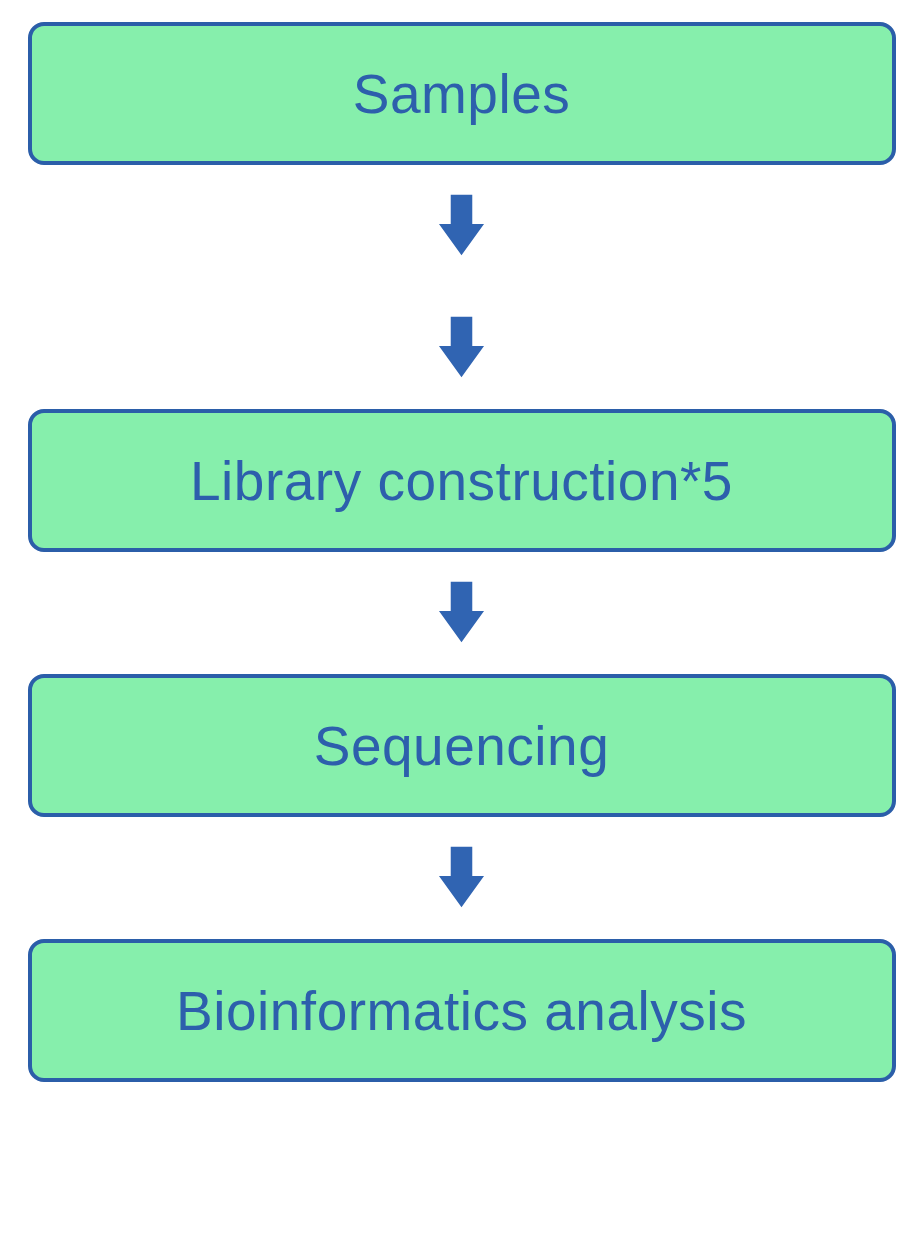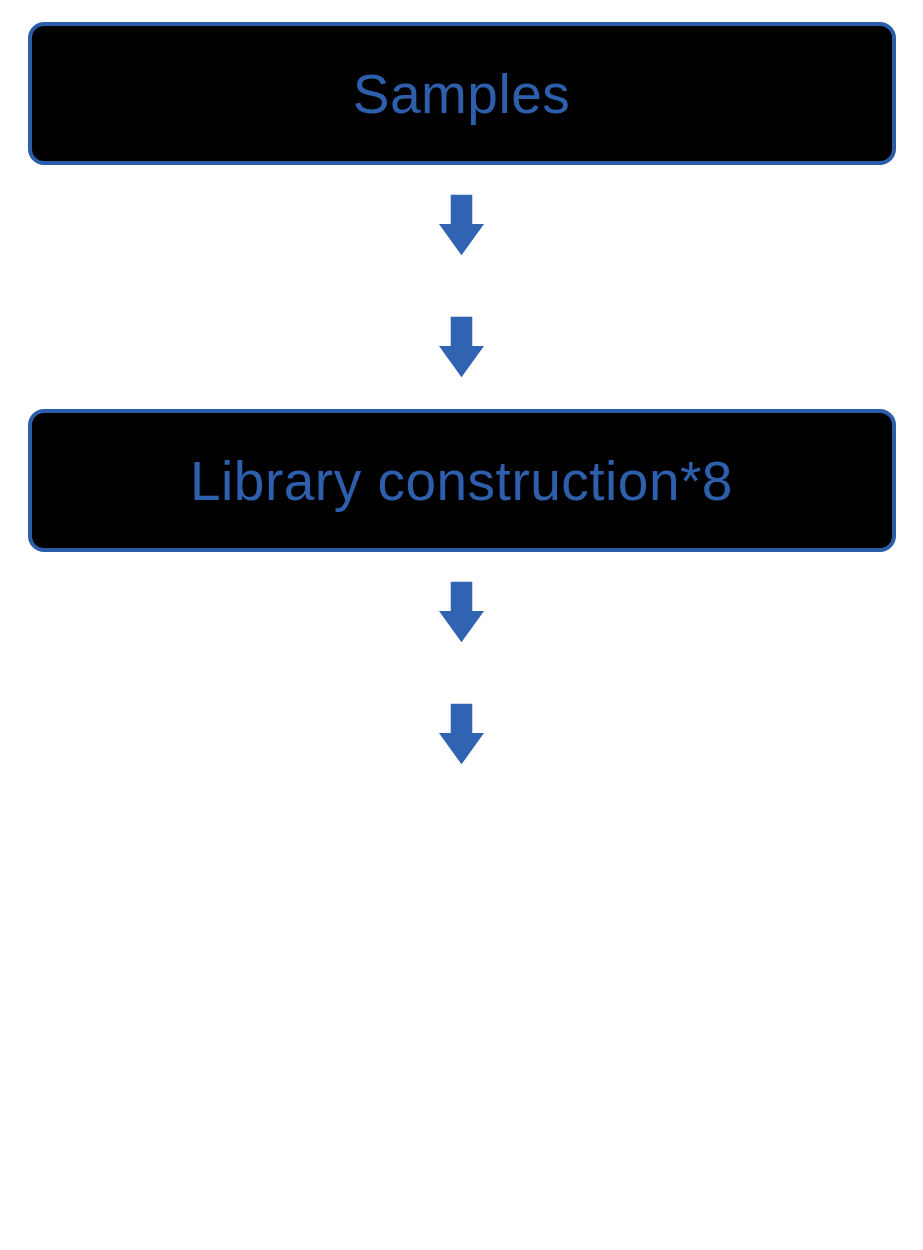--- a/index.html
+++ b/index.html
@@ -15,21 +15,21 @@
     padding-top: 22px;
     display: flex;
     flex-direction: column;
     align-items: center;
   }
   .step {
     width: 868px;
     height: 143px;
     border: 4px solid #2b5ea9;
     border-radius: 16px;
-    background: #000000;
+    background: #86efac;
     display: flex;
     align-items: center;
     justify-content: center;
   }
   .step-label {
     color: #2d5fac;
     font-size: 55px;
     font-weight: 400;
     letter-spacing: 0.5px;
     white-space: nowrap;
@@ -54,26 +54,32 @@
   <svg class="arrow" viewBox="0 0 48 63">
     <polygon points="13,0 35,0 35,30 47,30 24,62 1,30 13,30"></polygon>
   </svg>
 
 
   <svg class="arrow" viewBox="0 0 48 63">
     <polygon points="13,0 35,0 35,30 47,30 24,62 1,30 13,30"></polygon>
   </svg>
 
   <div class="step">
-    <span class="step-label">Library construction*8</span>
+    <span class="step-label">Library construction*5</span>
   </div>
 
   <svg class="arrow" viewBox="0 0 48 63">
     <polygon points="13,0 35,0 35,30 47,30 24,62 1,30 13,30"></polygon>
   </svg>
 
+  <div class="step">
+    <span class="step-label">Sequencing</span>
+  </div>
 
   <svg class="arrow" viewBox="0 0 48 63">
     <polygon points="13,0 35,0 35,30 47,30 24,62 1,30 13,30"></polygon>
   </svg>
 
+  <div class="step">
+    <span class="step-label">Bioinformatics analysis</span>
+  </div>
 
 </div>
 
 </body></html>

